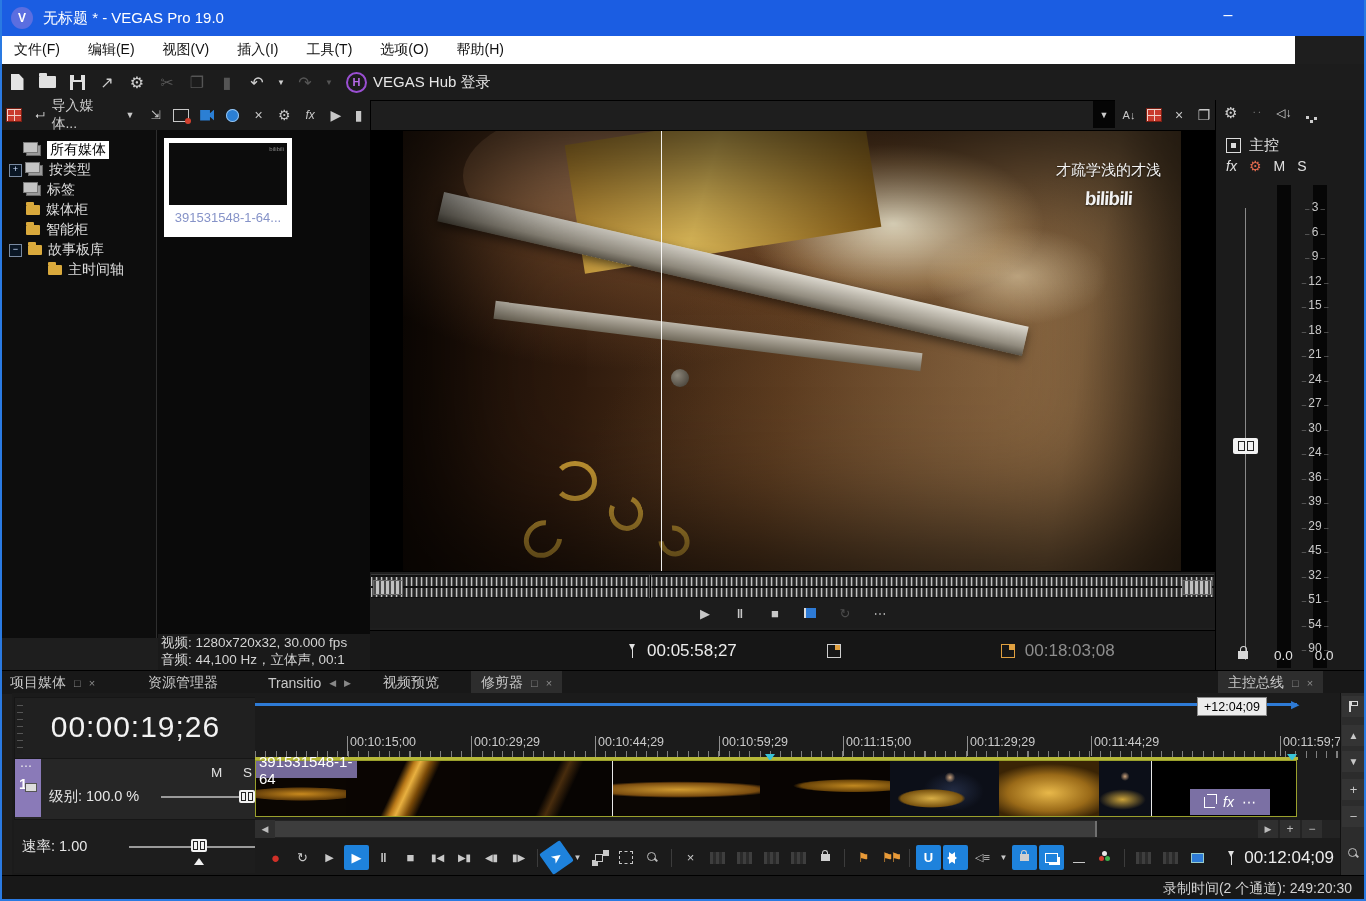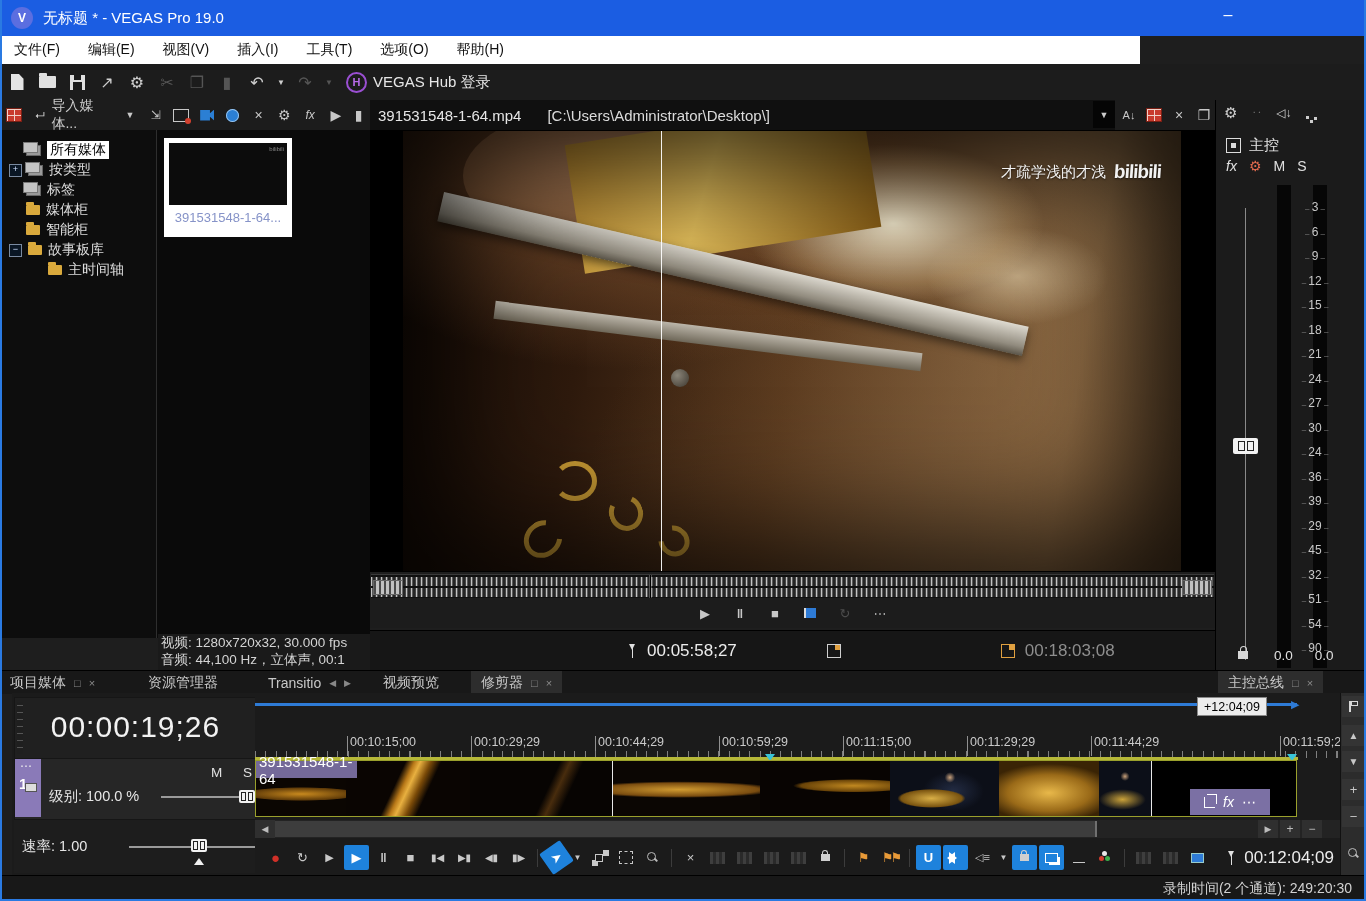--- a/index.html
+++ b/index.html
@@ -6,21 +6,21 @@
   body{font-family:"Liberation Sans",sans-serif;-webkit-font-smoothing:antialiased;}
   #app{position:relative;width:1366px;height:901px;background:#1e1e1e;overflow:hidden;}
   #app::after{content:"";position:absolute;inset:0;border-left:2px solid #2a7ae2;border-right:2px solid #2a7ae2;border-bottom:2px solid #2a7ae2;pointer-events:none;z-index:99;}
   .abs{position:absolute;}
   .flex{display:flex;align-items:center;}
 
   
   .titlebar{left:0;top:0;width:1366px;height:36px;background:#1b5de2;color:#fff;font-size:15px;}
   .vlogo{width:22px;height:22px;border-radius:50%;background:#5b6ee0;color:#fff;font-weight:bold;font-size:12px;display:flex;align-items:center;justify-content:center;margin:0 10px 0 11px;}
   .minbtn{position:absolute;left:1210px;top:0;width:36px;height:30px;display:flex;align-items:center;justify-content:center;font-size:16px;color:#fff;}
-  .menubar{left:0;top:36px;width:1140px;height:28px;background:#ffffff;color:#111;font-size:14px;}
+  .menubar{left:0;top:36px;width:1295px;height:28px;background:#ffffff;color:#111;font-size:14px;}
   .menuitem{padding:0 14px;height:28px;display:flex;align-items:center;}
   .toolbar{left:0;top:64px;width:1366px;height:36px;background:#1c1c1c;border-bottom:1px solid #000;color:#c8c8c8;}
   .tbi{width:26px;height:26px;display:flex;align-items:center;justify-content:center;margin-left:4px;font-size:16px;color:#cfcfcf;}
   .tbi.dim{color:#555;}
   .i-page{width:13px;height:16px;background:#e4e4e4;clip-path:polygon(0 0,65% 0,100% 30%,100% 100%,0 100%);}
   .i-folder{width:17px;height:12px;background:#e0e0e0;position:relative;border-radius:1px;}
   .i-folder::before{content:"";position:absolute;top:-3px;left:0;width:8px;height:3px;background:inherit;border-radius:1px 1px 0 0;}
   .i-folder.y{background:#d9a93c;}
   .i-folder.sm{width:14px;height:10px;}
   .i-save{width:15px;height:15px;background:#e0e0e0;position:relative;}
@@ -65,21 +65,21 @@
       radial-gradient(ellipse 600px 420px at 85% 85%, rgba(120,86,52,.5), transparent 80%),
       linear-gradient(100deg,#150b05,#2e1a0d 25%,#57371c 50%,#7c5b39 70%,#947149 84%,#5e4428 100%);}
   .blade1{position:absolute;left:30px;top:128px;width:600px;height:30px;background:linear-gradient(#e0dcd2,#938d80 70%,#5c564a);transform:rotate(13deg);box-shadow:0 4px 10px rgba(0,0,0,.5);}
   .blade2{position:absolute;left:90px;top:196px;width:430px;height:18px;background:linear-gradient(#bcb6aa,#6e6758);transform:rotate(7deg);}
   .screw{position:absolute;left:268px;top:238px;width:18px;height:18px;border-radius:50%;background:radial-gradient(circle at 35% 35%,#8a8478,#3c372e);}
   .foil{position:absolute;left:170px;top:-10px;width:300px;height:130px;background:linear-gradient(115deg,#b5862e,#e5c05c 45%,#8a5f16);transform:rotate(-9deg);}
   .hand{position:absolute;left:60px;top:-30px;width:330px;height:150px;border-radius:50%;background:radial-gradient(ellipse at 50% 40%,#c29068,#7d5535 75%,transparent 78%);opacity:.9;}
   .curl{position:absolute;border:5px solid #c89a34;border-radius:50%;border-left-color:transparent;}
   .vignette{position:absolute;inset:0;box-shadow:inset 0 0 120px 40px rgba(0,0,0,.78);}
   .playline{position:absolute;left:258px;top:0;bottom:0;width:1px;background:rgba(255,255,255,.92);}
-  .wm{position:absolute;right:20px;top:30px;color:#f2f2f2;font-size:15px;display:flex;align-items:center;gap:8px;text-shadow:0 1px 2px rgba(0,0,0,.6);}
+  .wm{position:absolute;right:20px;top:30px;color:#f2f2f2;font-size:15px;display:flex;align-items:center;gap:8px;text-shadow:0 1px 2px rgba(0,0,0,.6);flex-direction:column;}
   .wm .logo{font-weight:bold;font-size:19px;letter-spacing:-1px;transform:skewX(-4deg);}
   .wavestrip{left:371px;top:574px;width:843px;height:24px;background:#101010;border-top:1px solid #3a3a3a;border-bottom:1px solid #3a3a3a;overflow:hidden;}
   .waveband{position:absolute;left:0;right:0;height:9px;background:repeating-linear-gradient(90deg,rgba(205,205,205,.95) 0 1px,rgba(150,150,150,.55) 1px 2px,rgba(40,40,40,.9) 2px 4px,rgba(120,120,120,.5) 4px 5px);}
   .filmbox{position:absolute;top:5px;width:28px;height:13px;background:#c2c2c2;border:1px solid #666;background-image:repeating-linear-gradient(90deg,#4a4a4a 0 2px,transparent 2px 5px);}
   .wavecursor{position:absolute;left:279px;top:0;bottom:0;width:1px;background:#000;box-shadow:0 0 0 .5px #888;}
   .trtransport{left:370px;top:598px;width:845px;height:30px;background:#1c1c1c;color:#d8d8d8;justify-content:center;gap:10px;}
   .trtc{left:370px;top:630px;width:845px;height:40px;background:#161616;border-top:1px solid #000;color:#ececec;font-size:17px;}
   .pinicon{width:9px;height:14px;position:relative;}
   .pinicon::before{content:"";position:absolute;left:1px;top:0;border:3.5px solid transparent;border-top:6px solid #e0e0e0;}
   .pinicon::after{content:"";position:absolute;left:4px;top:4px;width:1px;height:10px;background:#e0e0e0;}
@@ -298,24 +298,20 @@
         <span class="thumbwm">bilibili</span>
       </div>
       <div class="thumblabel">391531548-1-64...</div>
     </div>
   </div>
   <div class="abs mediainfo">
     <div>视频: 1280x720x32, 30.000 fps</div>
     <div>音频: 44,100 Hz，立体声, 00:1</div>
   </div>
 
-  <div class="abs flex filebar">
-    <span style="margin-left:8px;">391531548-1-64.mp4</span>
-    <span class="path">[C:\Users\Administrator\Desktop\]</span>
-  </div>
   <div class="abs fb-dd">▼</div>
   <div class="abs flex fb-icons">
     <span class="mbi" style="font-size:11px;">A↓</span>
     <span class="mbi">
         <span class="i-gridred"></span>
       </span>
     <span class="mbi">×</span>
     <span class="mbi">❐</span>
   </div>
 
@@ -482,21 +478,21 @@
     <span class="mkarrow">▶</span>
     <div class="tooltip">+12:04;09</div>
     <div class="ruler">
       <span class="rlabel" style="left:95px;">00:10:15;00</span>
       <span class="rlabel" style="left:219px;">00:10:29;29</span>
       <span class="rlabel" style="left:343px;">00:10:44;29</span>
       <span class="rlabel" style="left:467px;">00:10:59;29</span>
       <span class="rlabel" style="left:591px;text-align:center;">00:11:15;00</span>
       <span class="rlabel" style="left:715px;">00:11:29;29</span>
       <span class="rlabel" style="left:839px;">00:11:44;29</span>
-      <span class="rlabel" style="left:1028px;">00:11:59;2</span>
+      <span class="rlabel" style="left:1028px;">00:11:59;7</span>
     </div>
     <div class="oliveline"></div>
     <div class="cyantri" style="left:510px;"></div>
     <div class="cyantri" style="left:1032px;"></div>
     <div class="clip">
       <div class="sg1"></div>
       <div class="sg2"></div>
       <div class="sg3"></div>
       <div class="sg4"></div>
       <div class="sg5"></div>

